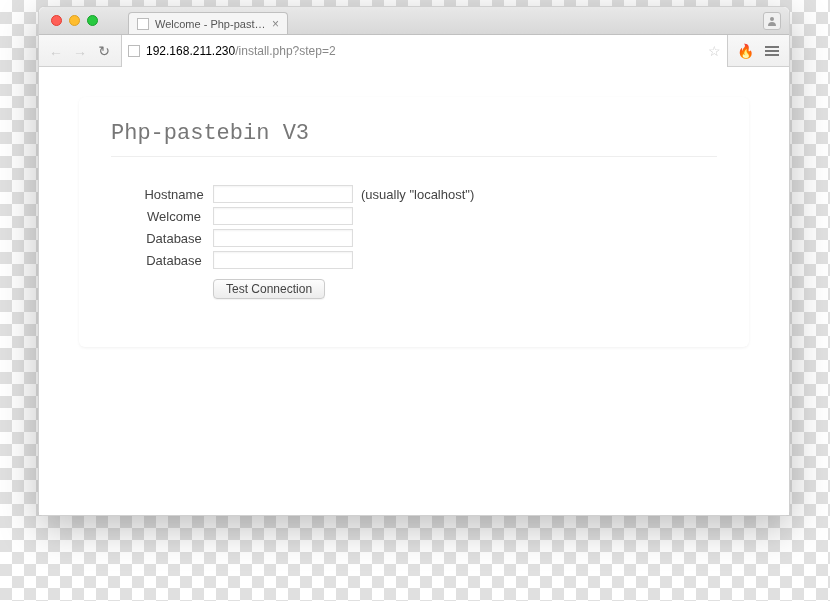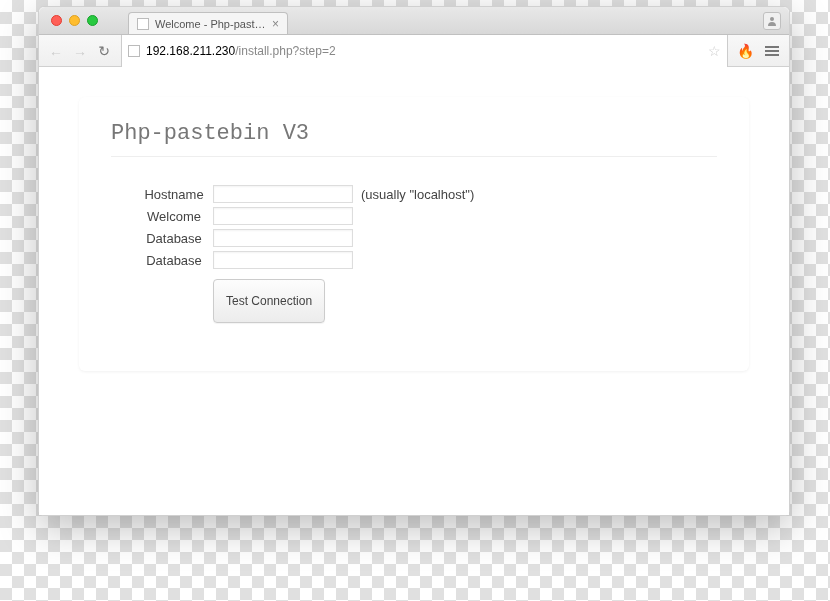--- a/index.html
+++ b/index.html
@@ -168,21 +168,21 @@
     background: #fff;
     font-size: 12px;
     padding: 0 4px;
   }
   .form-hint { margin-left: 8px; color: #444; font-size: 13px; }
   .form-actions { margin-top: 10px; margin-left: 78px; }
   .btn {
     background: linear-gradient(#fdfdfd, #ececec);
     border: 1px solid #ccc;
     border-radius: 4px;
-    padding: 14px 12px;
+    padding: 2px 12px;
     font-size: 12px;
     color: #444;
     cursor: pointer;
     box-shadow: 0 1px 1px rgba(0,0,0,0.05);
   }
 </style>
 </head>
 <body>
 
 <div class="browser-window">

